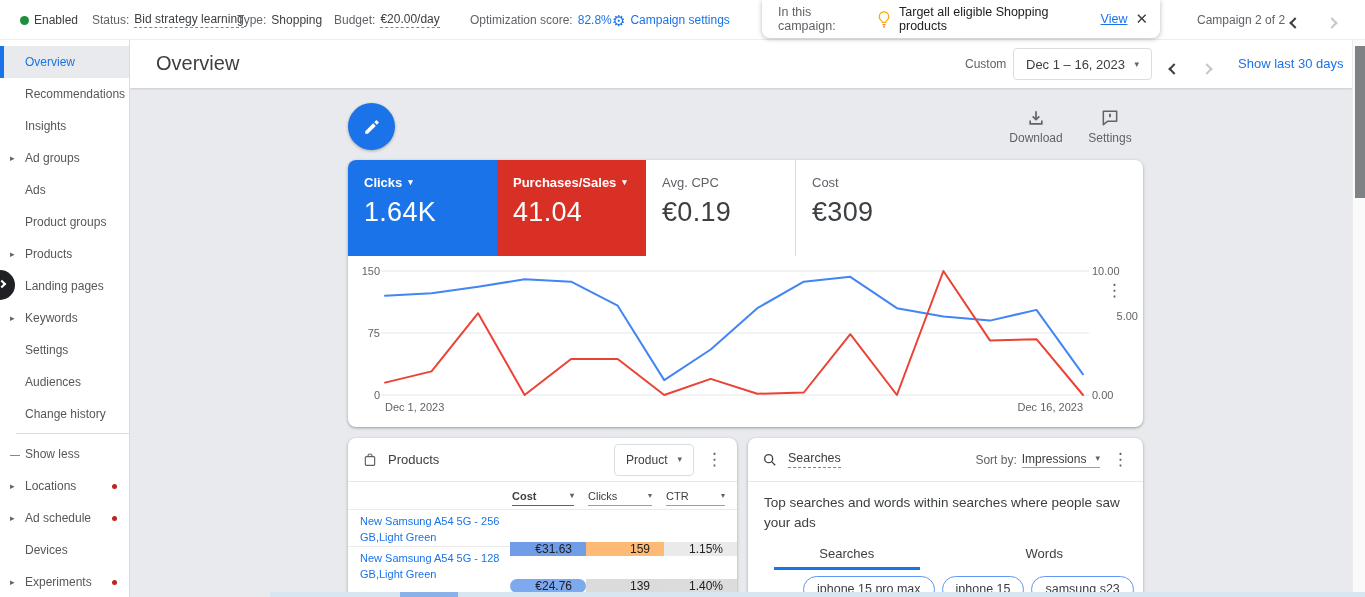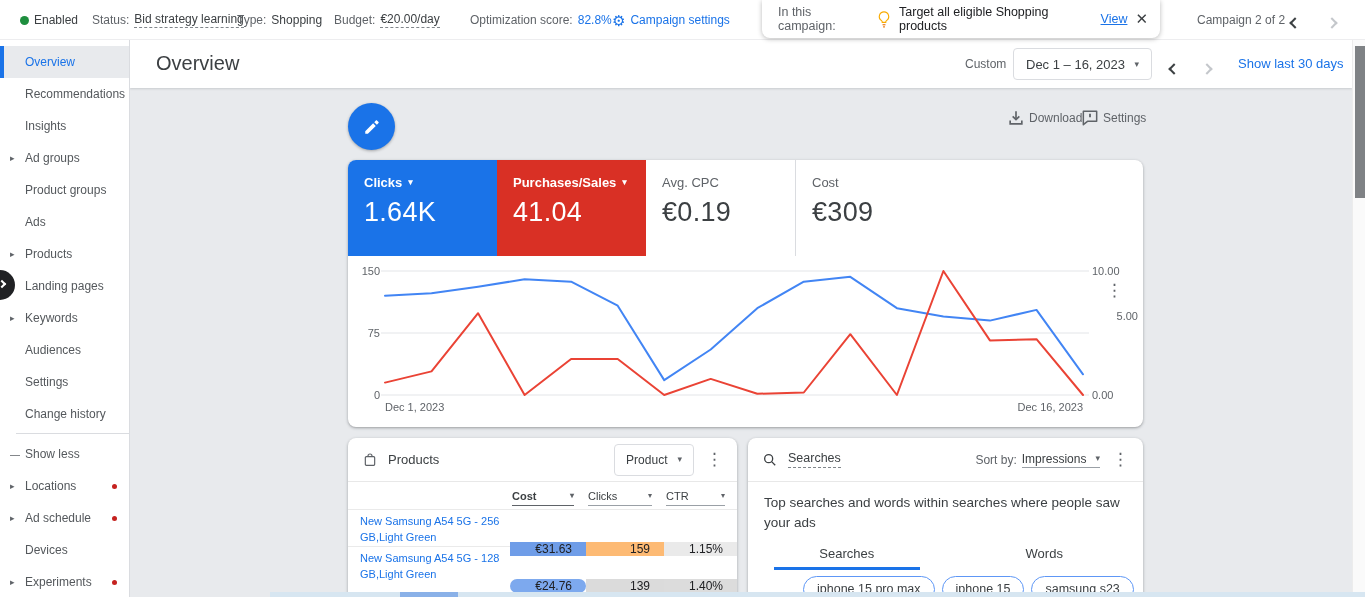--- a/index.html
+++ b/index.html
@@ -48,21 +48,21 @@
   .caret{font-size:9px;color:#5f6368;line-height:1;}
   .hchev1{position:absolute;left:1040px;top:19px;cursor:pointer;}
   .hchev2{position:absolute;left:1073px;top:19px;}
   .show-last{position:absolute;left:1108px;top:16px;font-size:13px;color:#1a73e8;cursor:pointer;}
 
   
   .content{position:absolute;left:130px;top:88px;width:1222px;height:509px;background:#e8eaed;z-index:1;}
 
   
   .fab{position:absolute;left:348px;top:103px;width:47px;height:47px;border-radius:50%;background:#1a73e8;box-shadow:0 1px 3px rgba(0,0,0,.3);display:flex;align-items:center;justify-content:center;z-index:6;cursor:pointer;}
-  .qa{position:absolute;top:108px;width:60px;display:flex;align-items:center;gap:3px;z-index:6;cursor:pointer;font-size:12px;color:#5f6368;}
+  .qa{position:absolute;top:108px;width:60px;display:flex;flex-direction:column;align-items:center;gap:3px;z-index:6;cursor:pointer;font-size:12px;color:#5f6368;}
   .qa.download{left:1006px;} .qa.feedback{left:1080px;}
 
   
   .card{position:absolute;background:#fff;border-radius:8px;box-shadow:0 1px 2px rgba(60,64,67,.3),0 1px 3px 1px rgba(60,64,67,.12);z-index:6;}
   .overview-card{left:348px;top:160px;width:795px;height:267px;}
   .metrics{display:flex;height:96px;}
   .metric{flex:0 0 149px;padding:15px 0 0 16px;}
   .metric:first-child{border-radius:8px 0 0 0;}
   .metric-label{font-size:13px;color:#5f6368;display:flex;align-items:center;gap:6px;}
   .metric.tinted .metric-label{color:#fff;font-weight:bold;}
@@ -174,45 +174,45 @@
     <div class="side-item">
       <span class="side-arrow"></span>
       <span class="side-label">Insights</span>
     </div>
     <div class="side-item">
       <span class="side-arrow">▸</span>
       <span class="side-label">Ad groups</span>
     </div>
     <div class="side-item">
       <span class="side-arrow"></span>
+      <span class="side-label">Ads</span>
+    </div>
+    <div class="side-item">
+      <span class="side-arrow"></span>
       <span class="side-label">Product groups</span>
     </div>
     <div class="side-item">
-      <span class="side-arrow"></span>
-      <span class="side-label">Ads</span>
-    </div>
-    <div class="side-item">
       <span class="side-arrow">▸</span>
       <span class="side-label">Products</span>
     </div>
     <div class="side-item">
       <span class="side-arrow">▸</span>
       <span class="side-label">Landing pages</span>
     </div>
     <div class="side-item">
       <span class="side-arrow">▸</span>
       <span class="side-label">Keywords</span>
     </div>
     <div class="side-item">
       <span class="side-arrow"></span>
+      <span class="side-label">Settings</span>
+    </div>
+    <div class="side-item">
+      <span class="side-arrow"></span>
       <span class="side-label">Audiences</span>
-    </div>
-    <div class="side-item">
-      <span class="side-arrow"></span>
-      <span class="side-label">Settings</span>
     </div>
     <div class="side-item">
       <span class="side-arrow"></span>
       <span class="side-label">Change history</span>
     </div>
     <div class="side-divider"></div>
     <div class="side-item">
       <span class="side-arrow minus">—</span>
       <span class="side-label">Show less</span>
     </div>

